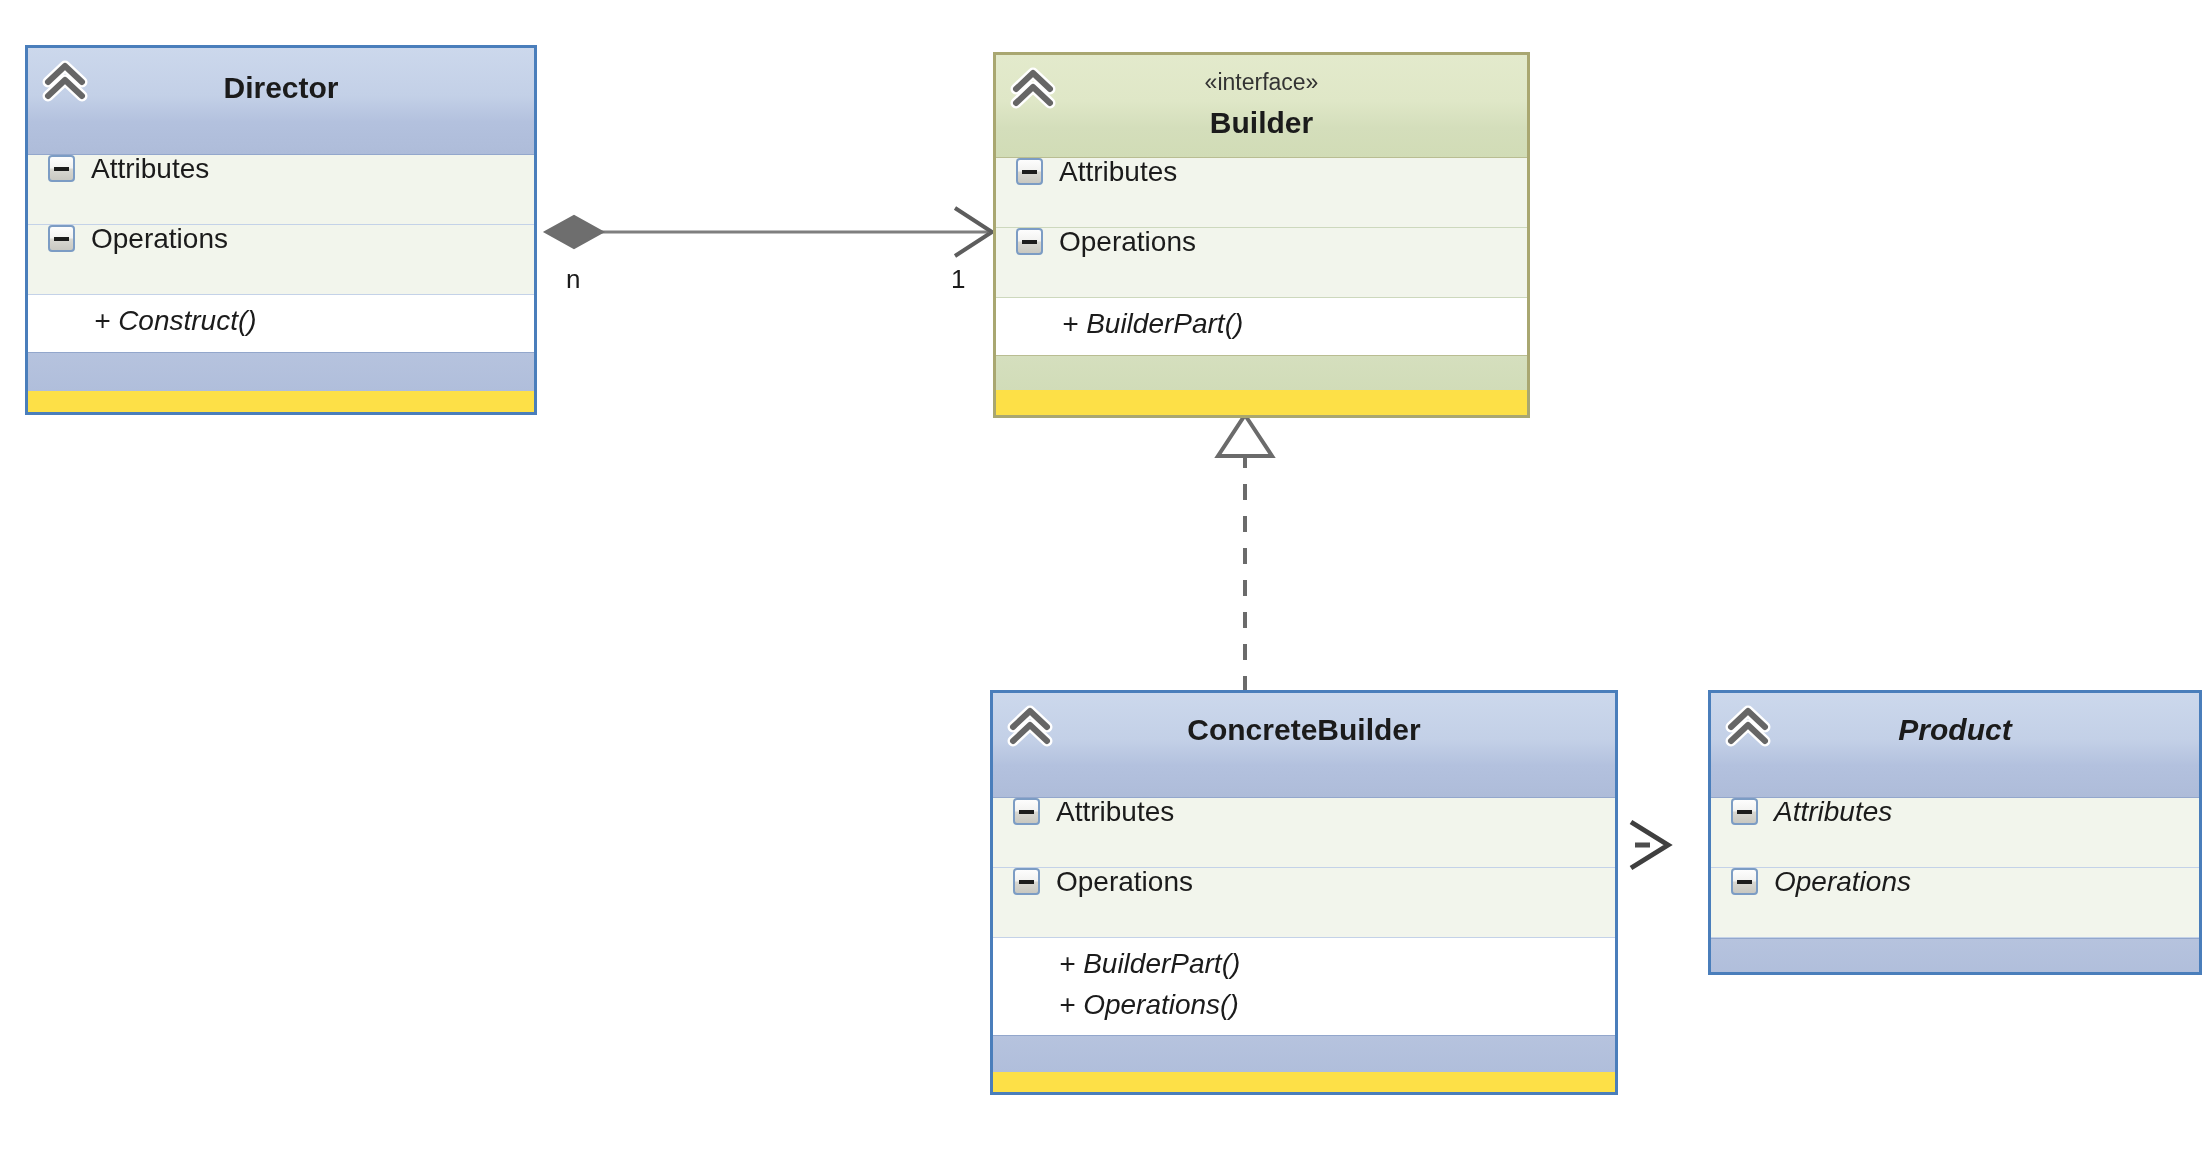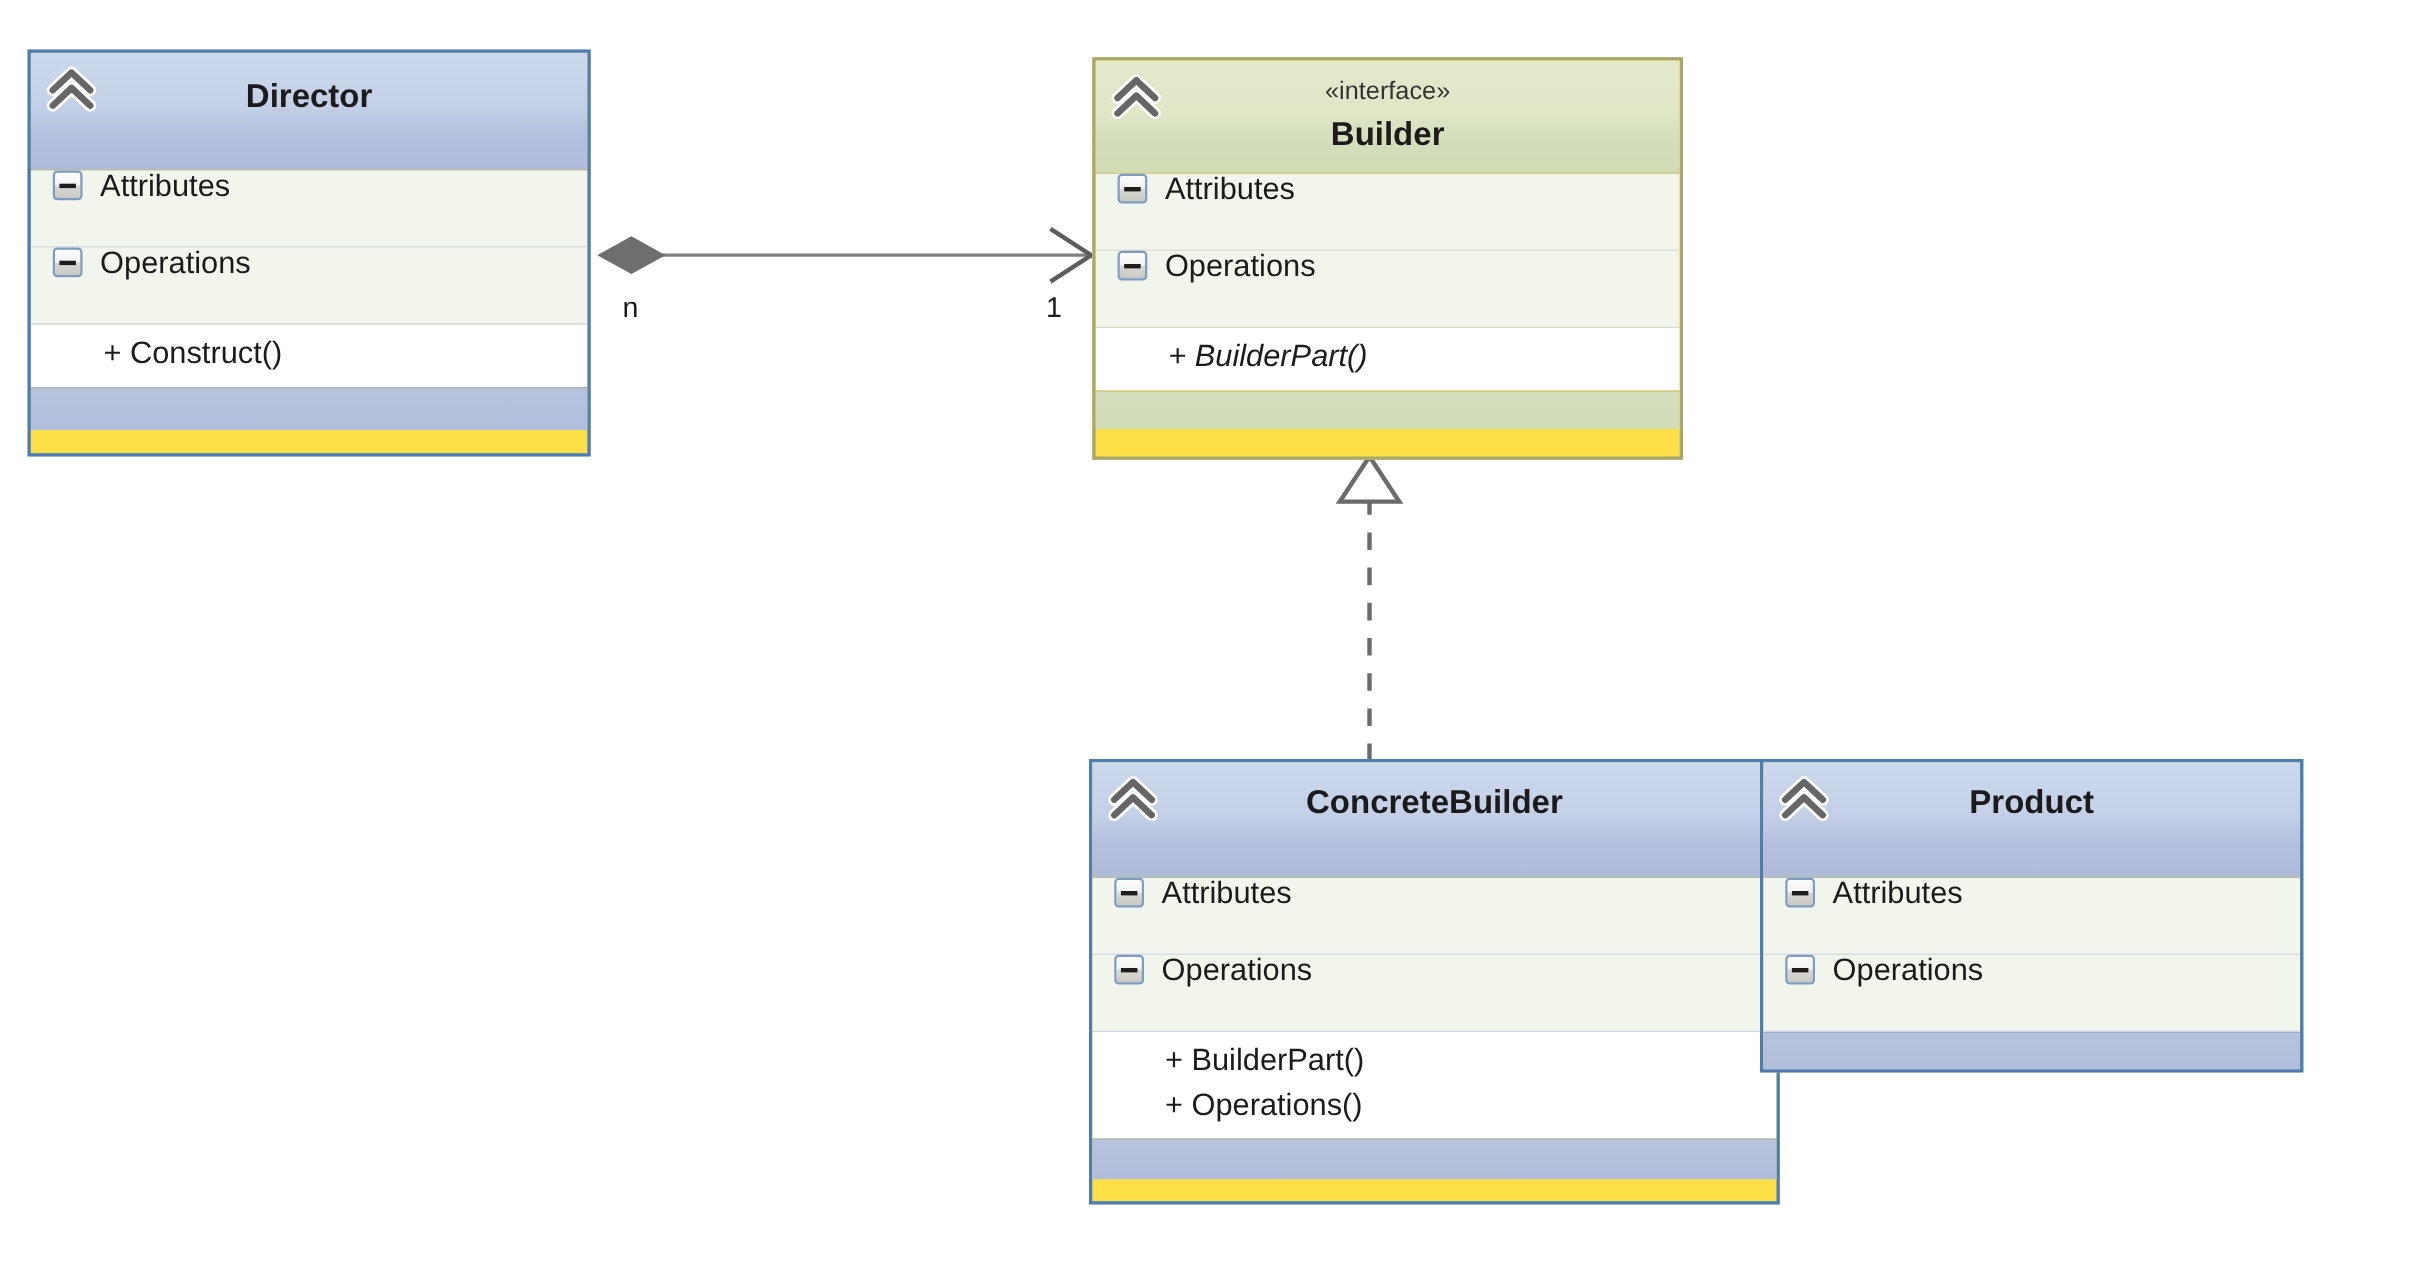--- a/index.html
+++ b/index.html
@@ -109,20 +109,21 @@
   .cls-members {
     background: #ffffff;
     padding: 6px 0 10px 0;
   }
   .member {
     font-size: 28px;
     color: #1b1b1b;
     padding-left: 66px;
     line-height: 1.45;
     white-space: nowrap;
+    font-style: italic;
   }
   .member.abstract { font-style: italic; }
 
   .cls-footer {
     background: linear-gradient(to bottom, #b6c3de 0%, #b0bedb 100%);
     border-top: 1px solid #93a7cc;
   }
   .green .cls-footer {
     background: linear-gradient(to bottom, #d5dfbe 0%, #d1dcb8 100%);
     border-top: 1px solid #b9bd92;
@@ -237,21 +238,21 @@
       <span class="minus-box"></span>
       <span class="sec-label">Operations</span>
     </div>
     <div class="cls-members">
       <div class="member">+ BuilderPart()</div>
       <div class="member">+ Operations()</div>
     </div>
     <div class="cls-footer" style="height:36px;"></div>
   </div>
 
-  <div class="uml-class blue" style="left:1600px; top:690px; width:494px; height:285px;">
+  <div class="uml-class blue" style="left:1708px; top:690px; width:494px; height:285px;font-style:italic;">
     <div class="cls-header" style="height:105px;">
       <svg class="chevron-icon" viewBox="0 0 46 46">
         <path d="M6 24 L23 8 L40 24" fill="none" stroke="#ffffff" stroke-width="11" stroke-linecap="round" stroke-linejoin="round"></path>
         <path d="M6 38 L23 22 L40 38" fill="none" stroke="#ffffff" stroke-width="11" stroke-linecap="round" stroke-linejoin="round"></path>
         <path d="M6 24 L23 8 L40 24" fill="none" stroke="#666666" stroke-width="6" stroke-linecap="round" stroke-linejoin="round"></path>
         <path d="M6 38 L23 22 L40 38" fill="none" stroke="#666666" stroke-width="6" stroke-linecap="round" stroke-linejoin="round"></path>
       </svg>
       <div class="cls-title" style="padding-top:22px;">Product</div>
     </div>
     <div class="cls-section">

